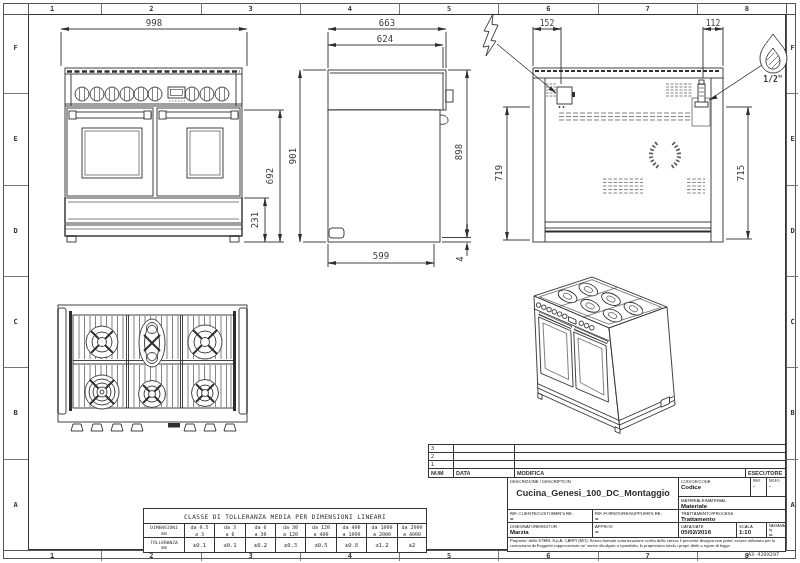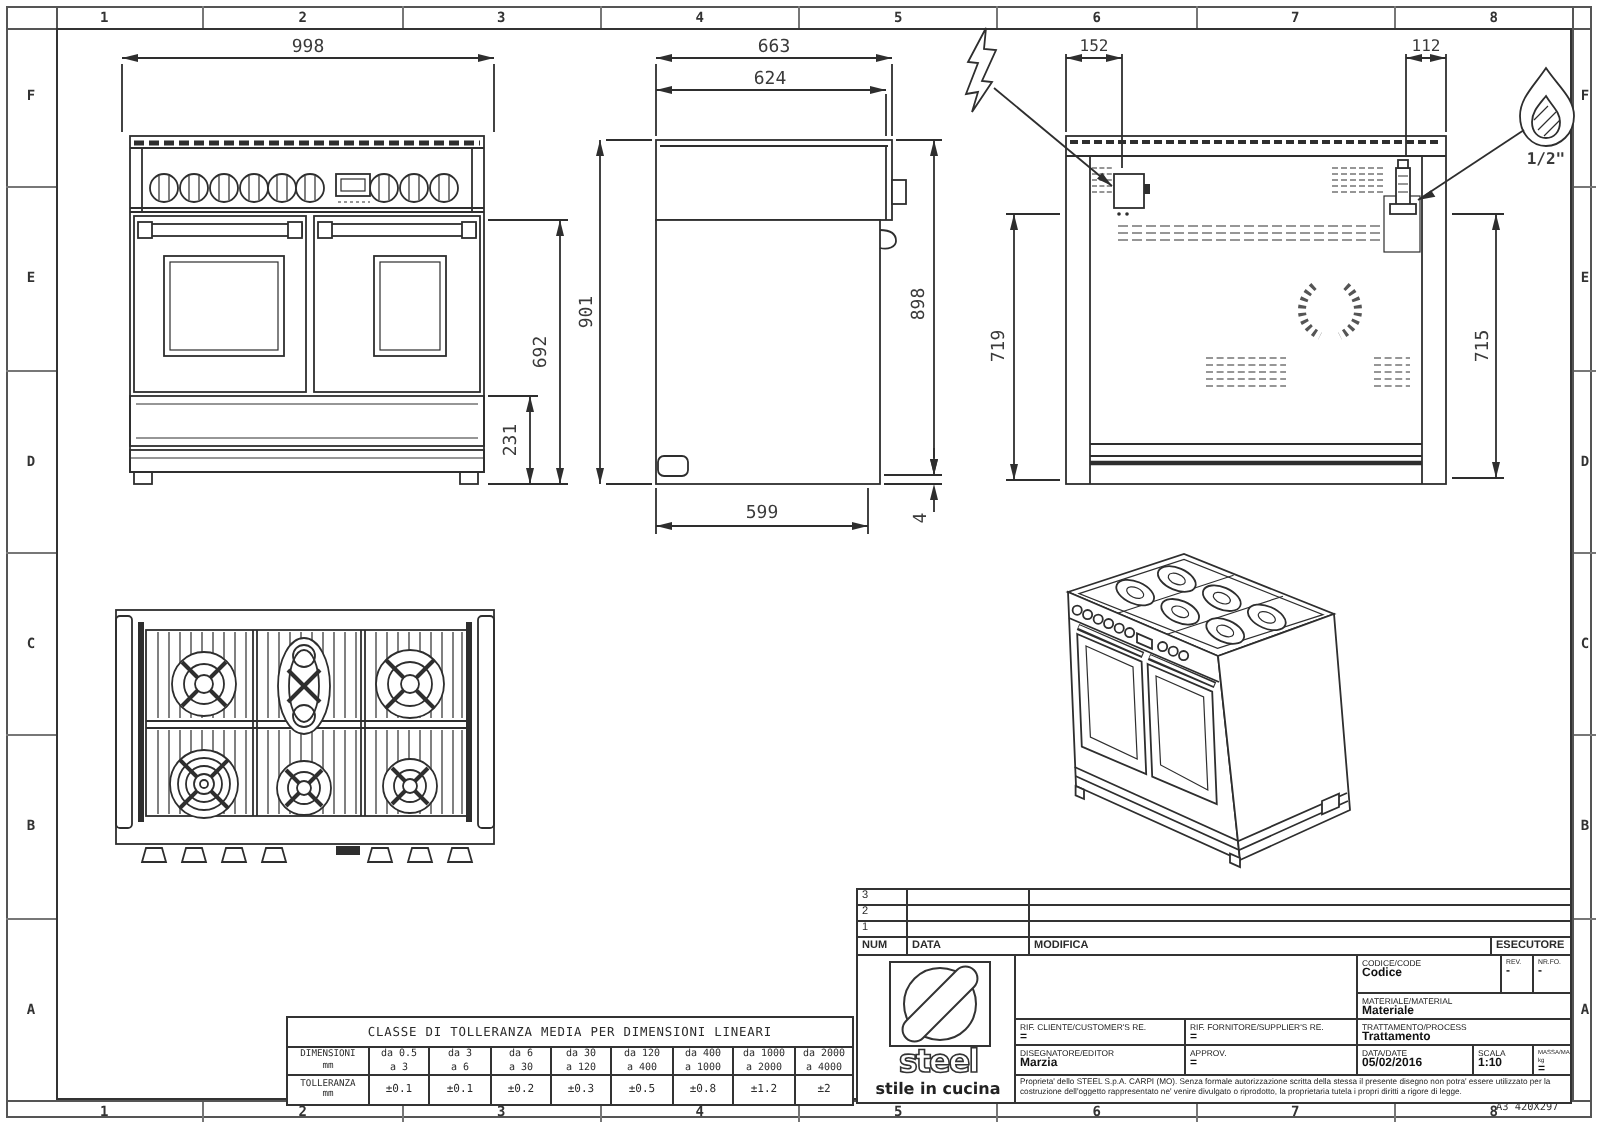--- a/index.html
+++ b/index.html
@@ -435,30 +435,25 @@
     <div class="cell" style="left:25px;top:8px;width:62px;height:9px"></div>
     <div class="cell" style="left:86px;top:8px;width:272px;height:9px"></div>
     <div class="cell revnum" style="left:0;top:16px;width:26px;height:9px">1</div>
     <div class="cell" style="left:25px;top:16px;width:62px;height:9px"></div>
     <div class="cell" style="left:86px;top:16px;width:272px;height:9px"></div>
     <div class="cell revhdr" style="left:0;top:24px;width:26px;height:10px">NUM</div>
     <div class="cell revhdr" style="left:25px;top:24px;width:62px;height:10px">DATA</div>
     <div class="cell revhdr" style="left:86px;top:24px;width:232px;height:10px">MODIFICA</div>
     <div class="cell revhdr" style="left:317px;top:24px;width:41px;height:10px">ESECUTORE</div>
 
-    <div class="cell" style="left:0;top:33px;width:80px;height:75px">
-      <svg width="78" height="73" viewBox="0 0 78 73">
-        <rect x="16" y="3" width="50" height="42" fill="none" stroke="#333" stroke-width="1"></rect>
-        <circle cx="41" cy="24" r="18" fill="#fff" stroke="#333" stroke-width="1"></circle>
-        <rect x="35" y="0" width="12" height="48" rx="6" transform="rotate(45 41 24)" fill="#fff" stroke="#333" stroke-width="1"></rect>
-        <text x="40" y="58" text-anchor="middle" font-family="DejaVu Sans, sans-serif" font-size="16" font-weight="bold" fill="#fff" stroke="#333" stroke-width="0.8" letter-spacing="-1">steel</text>
-        <text x="40" y="69" text-anchor="middle" font-family="DejaVu Sans, sans-serif" font-size="8" font-weight="bold" fill="#222">stile in cucina</text>
-      </svg>
-    </div>
-
+
+    <div class="cell" style="left:79px;top:33px;width:172px;height:33px">
+      <span class="lbl">DESCRIZIONE / DESCRIPTION</span>
+      <div class="bigval">Cucina_Genesi_100_DC_Montaggio</div>
+    </div>
     <div class="cell" style="left:250px;top:33px;width:73px;height:20px">
       <span class="lbl">CODICE/CODE</span>
       <span class="val">Codice</span>
     </div>
     <div class="cell" style="left:322px;top:33px;width:17px;height:20px">
       <span class="lbl" style="font-size:3.4px">REV.</span>
       <span class="val">-</span>
     </div>
     <div class="cell" style="left:338px;top:33px;width:20px;height:20px">
       <span class="lbl" style="font-size:3.4px">NR.FO.</span>

